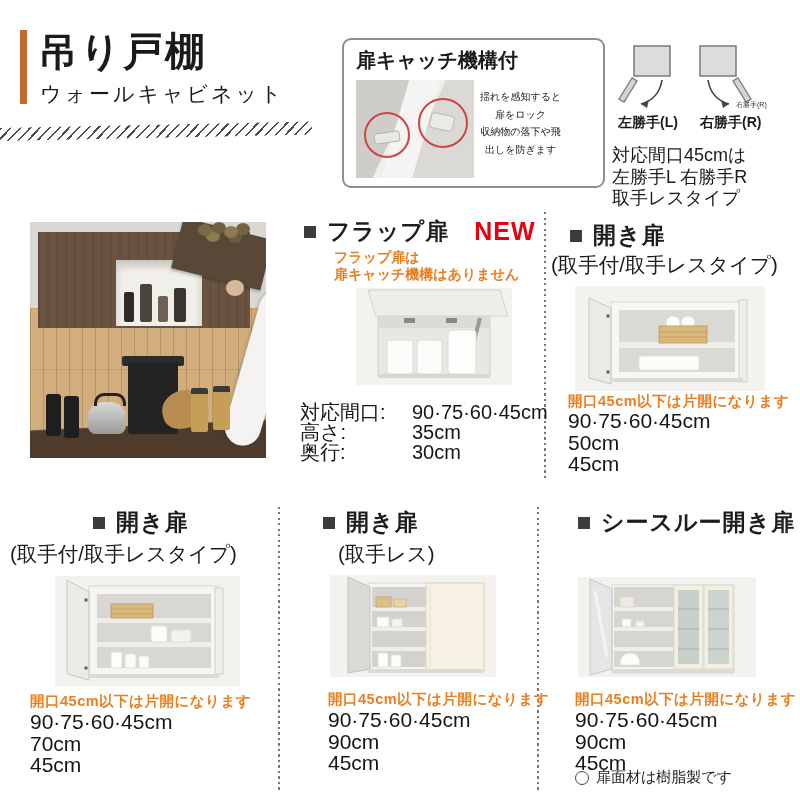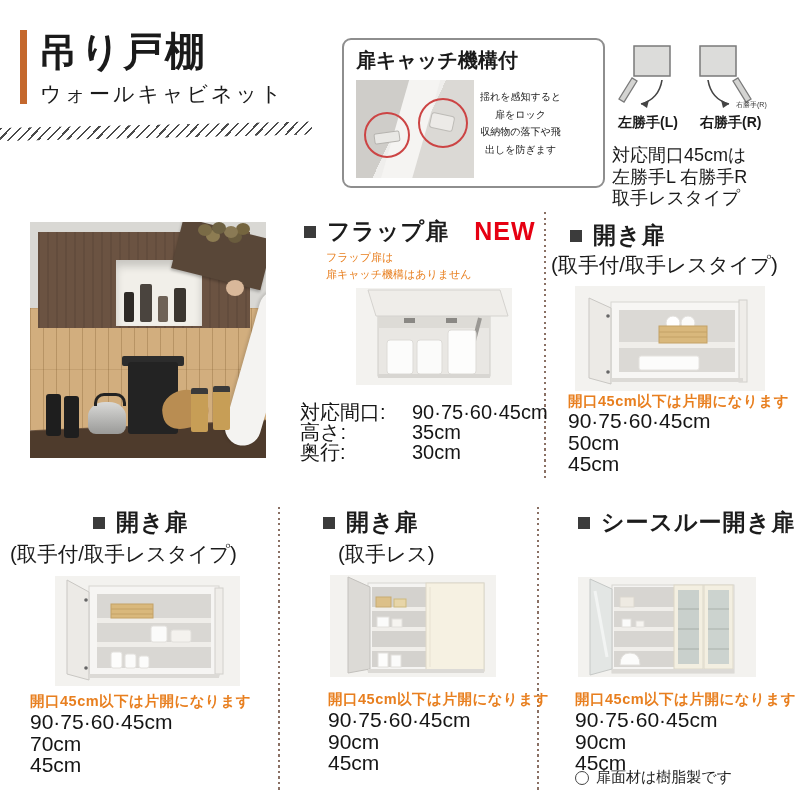--- a/index.html
+++ b/index.html
@@ -35,21 +35,21 @@
   
   .vdots{width:2px;background:repeating-linear-gradient(180deg,#8a7064 0 2px,transparent 2px 5.5px);}
 
   
   .sec-header{display:flex;align-items:center;gap:11px;}
   .bullet{width:12px;height:12px;background:#3b3b3b;flex:0 0 auto;}
   .sec-title{font-size:23px;font-weight:700;color:#1c1c1c;letter-spacing:1px;}
   .badge-new{font-size:25px;font-weight:700;color:#e60012;margin-left:14px;letter-spacing:1px;}
   .sec-sub{font-size:20.5px;font-weight:500;color:#1c1c1c;}
   .note-orange{color:#e87f1f;font-weight:700;font-size:14.5px;letter-spacing:0.5px;}
-  .flap-note{font-size:11px;line-height:17px;color:#e87f1f;font-weight:400;}
+  .flap-note{font-size:14px;line-height:17px;color:#e87f1f;font-weight:700;margin-left:8px;}
   .sizes div{font-size:21px;line-height:21.5px;color:#161616;}
   .spec-row{display:flex;font-size:20px;line-height:20px;color:#161616;}
   .spec-label{width:112px;flex:0 0 auto;}
   .footnote{display:flex;align-items:center;gap:7px;font-size:15px;color:#222;}
   .circle-icon{width:12px;height:12px;border:1.5px solid #444;border-radius:50%;flex:0 0 auto;}
 
   
   .photo{left:30px;top:222px;width:236px;height:236px;background:#d9d8d4;overflow:hidden;}
   .backsplash{position:absolute;left:0;top:86px;width:236px;height:122px;background-color:#d2ae7e;
     background-image:repeating-linear-gradient(90deg,rgba(115,80,35,.28) 0 1px,rgba(255,255,255,0) 1px 13px),

